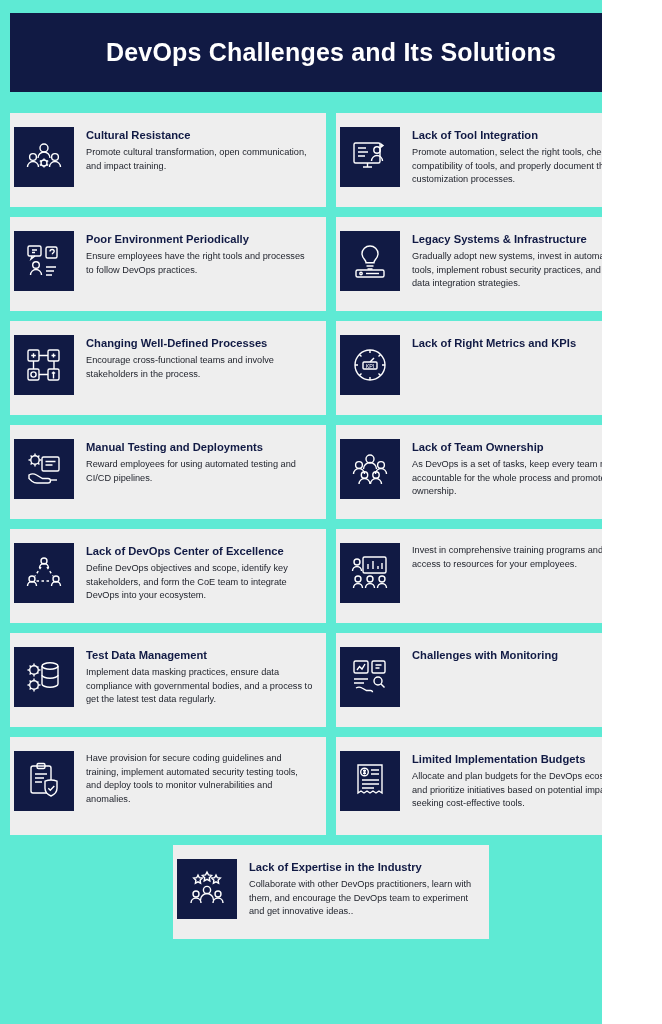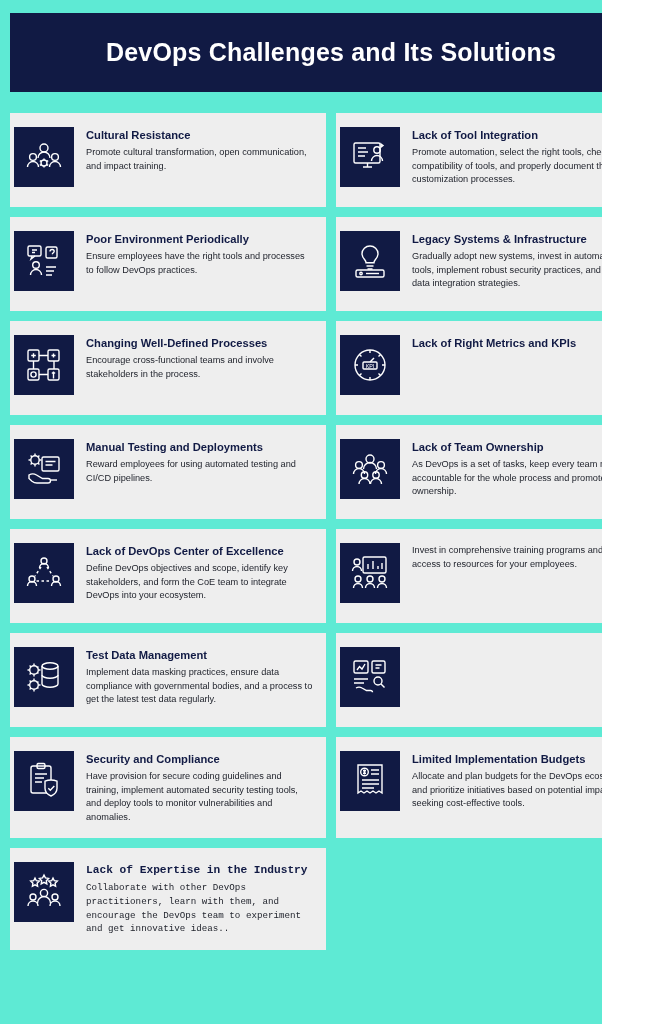--- a/index.html
+++ b/index.html
@@ -47,21 +47,21 @@
   }
   .card {
     width: 316px;
     background: #eeeeee;
     display: flex;
     align-items: flex-start;
     padding: 14px 12px 14px 4px;
     min-height: 94px;
   }
   .card.wide-center {
-    font-family: Liberation Mono, monospace;
+    margin-left: 163px;
   }
   .icon-box {
     width: 60px;
     height: 60px;
     min-width: 60px;
     background: #111a44;
     margin-right: 12px;
     display: flex;
     align-items: center;
     justify-content: center;
@@ -301,35 +301,35 @@
           <path d="M7 13l2.5-3.5L12 12l3-5"></path>
           <rect x="22" y="4" width="13" height="12" rx="1.5"></rect>
           <path d="M25.5 8h6M25.5 11h4"></path>
           <circle cx="28" cy="24" r="4"></circle>
             <path d="M31 27l3.5 3.5"></path>
           <path d="M4 22h14M4 26h10"></path>
           <path d="M6 31c2-1.2 4-1.2 6 0l4.5 2.5h4c1.1 0 2 .8 2 1.8"></path>
         </svg>
       </div>
       <div class="card-text">
+        <div class="card-title">Challenges with Monitoring</div>
       </div>
     </div>
 
     <div class="card tall">
       <div class="icon-box">
         <svg width="40" height="40" viewBox="0 0 40 40" fill="none" stroke="#ffffff" stroke-width="1.4">
           <rect x="7" y="5" width="20" height="27" rx="2"></rect>
           <rect x="13" y="2.5" width="8" height="5" rx="1.5"></rect>
           <path d="M11 13h12M11 17h9M11 21h7"></path>
           <path d="M27 19c3.2 0 6 1.2 6 1.2v7c0 4-3.3 6.6-6 7.8-2.7-1.2-6-3.8-6-7.8v-7S23.8 19 27 19z" fill="#111a44"></path>
           <path d="M24.3 27.2l2 2 4-4.2"></path>
         </svg>
       </div>
       <div class="card-text">
-        <div class="card-title">Security and Compliance</div>
         <div class="card-desc">Have provision for secure coding guidelines and training, implement automated security testing tools, and deploy tools to monitor vulnerabilities and anomalies.</div>
       </div>
     </div>
 
     <div class="card tall">
       <div class="icon-box">
         <svg width="40" height="40" viewBox="0 0 40 40" fill="none" stroke="#ffffff" stroke-width="1.4">
           <path d="M8 4h24v28l-3-2-3 2-3-2-3 2-3-2-3 2-3-2-3 2z"></path>
           <circle cx="14.5" cy="11" r="3.8"></circle>
           <path d="M14.5 8.4v5.2M13 9.8h3M13 12.2h3"></path>

